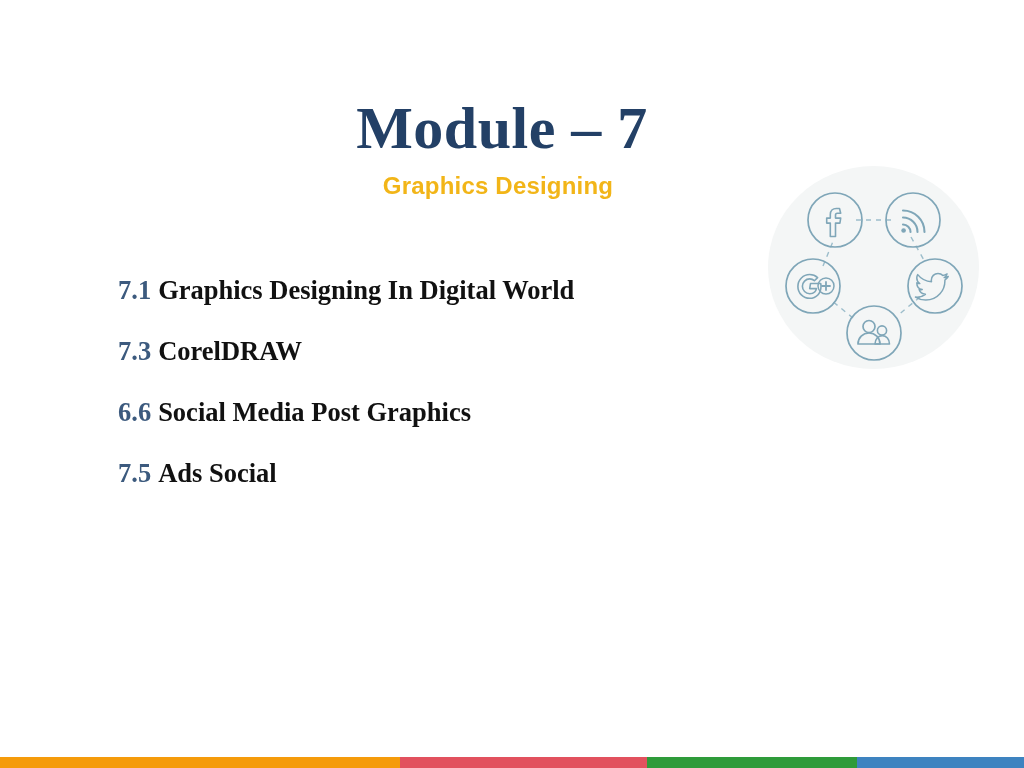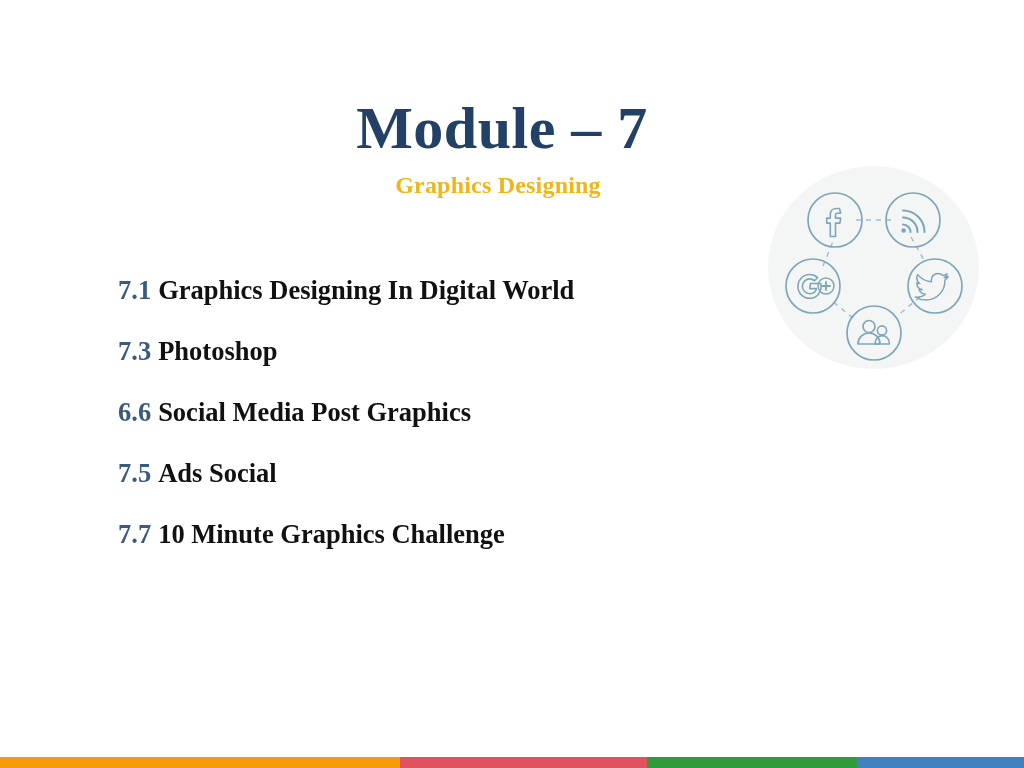--- a/index.html
+++ b/index.html
@@ -36,21 +36,21 @@
     font-size: 60px;
     font-weight: bold;
     color: #234066;
     line-height: 1.08;
     letter-spacing: 0.5px;
     margin: 0;
     padding: 0 260px 0 240px;
   }
 
   .slide-subtitle {
-    font-family: Liberation Serif, serif;
+    font-family: Liberation Sans, sans-serif;
     font-size: 24px;
     font-weight: bold;
     color: #F2B518;
     margin: 11px 0 0 0;
     padding: 0 268px 0 240px;
     letter-spacing: 0.2px;
   }
 
   
   .contents-list {
@@ -120,30 +120,27 @@
   <div class="title-block">
     <h1 class="slide-title">Module – 7</h1>
     <div class="slide-subtitle">Graphics Designing</div>
   </div>
 
   <ul class="contents-list">
     <li class="contents-item">
       <span class="item-number">7.1</span><span class="item-label">Graphics Designing In Digital World</span>
     </li>
     <li class="contents-item">
-      <span class="item-number">7.3</span><span class="item-label">Photoshop</span>
+      <span class="item-number">7.3</span><span class="item-label">CorelDRAW</span>
     </li>
     <li class="contents-item">
       <span class="item-number">6.6</span><span class="item-label">Social Media Post Graphics</span>
     </li>
     <li class="contents-item">
       <span class="item-number">7.5</span><span class="item-label">Ads Social</span>
-    </li>
-    <li class="contents-item">
-      <span class="item-number">7.7</span><span class="item-label">10 Minute Graphics Challenge</span>
     </li>
   </ul>
 
   <div class="social-graphic">
     <svg viewBox="0 0 211 203" xmlns="http://www.w3.org/2000/svg">
 
       <ellipse cx="105.5" cy="101.5" rx="105.5" ry="101.5" fill="#F4F6F6"></ellipse>
 
       <g stroke="#9CBDCB" stroke-width="1.4" fill="none" stroke-dasharray="5,5">
         <line x1="88" y1="54" x2="126" y2="54"></line>

